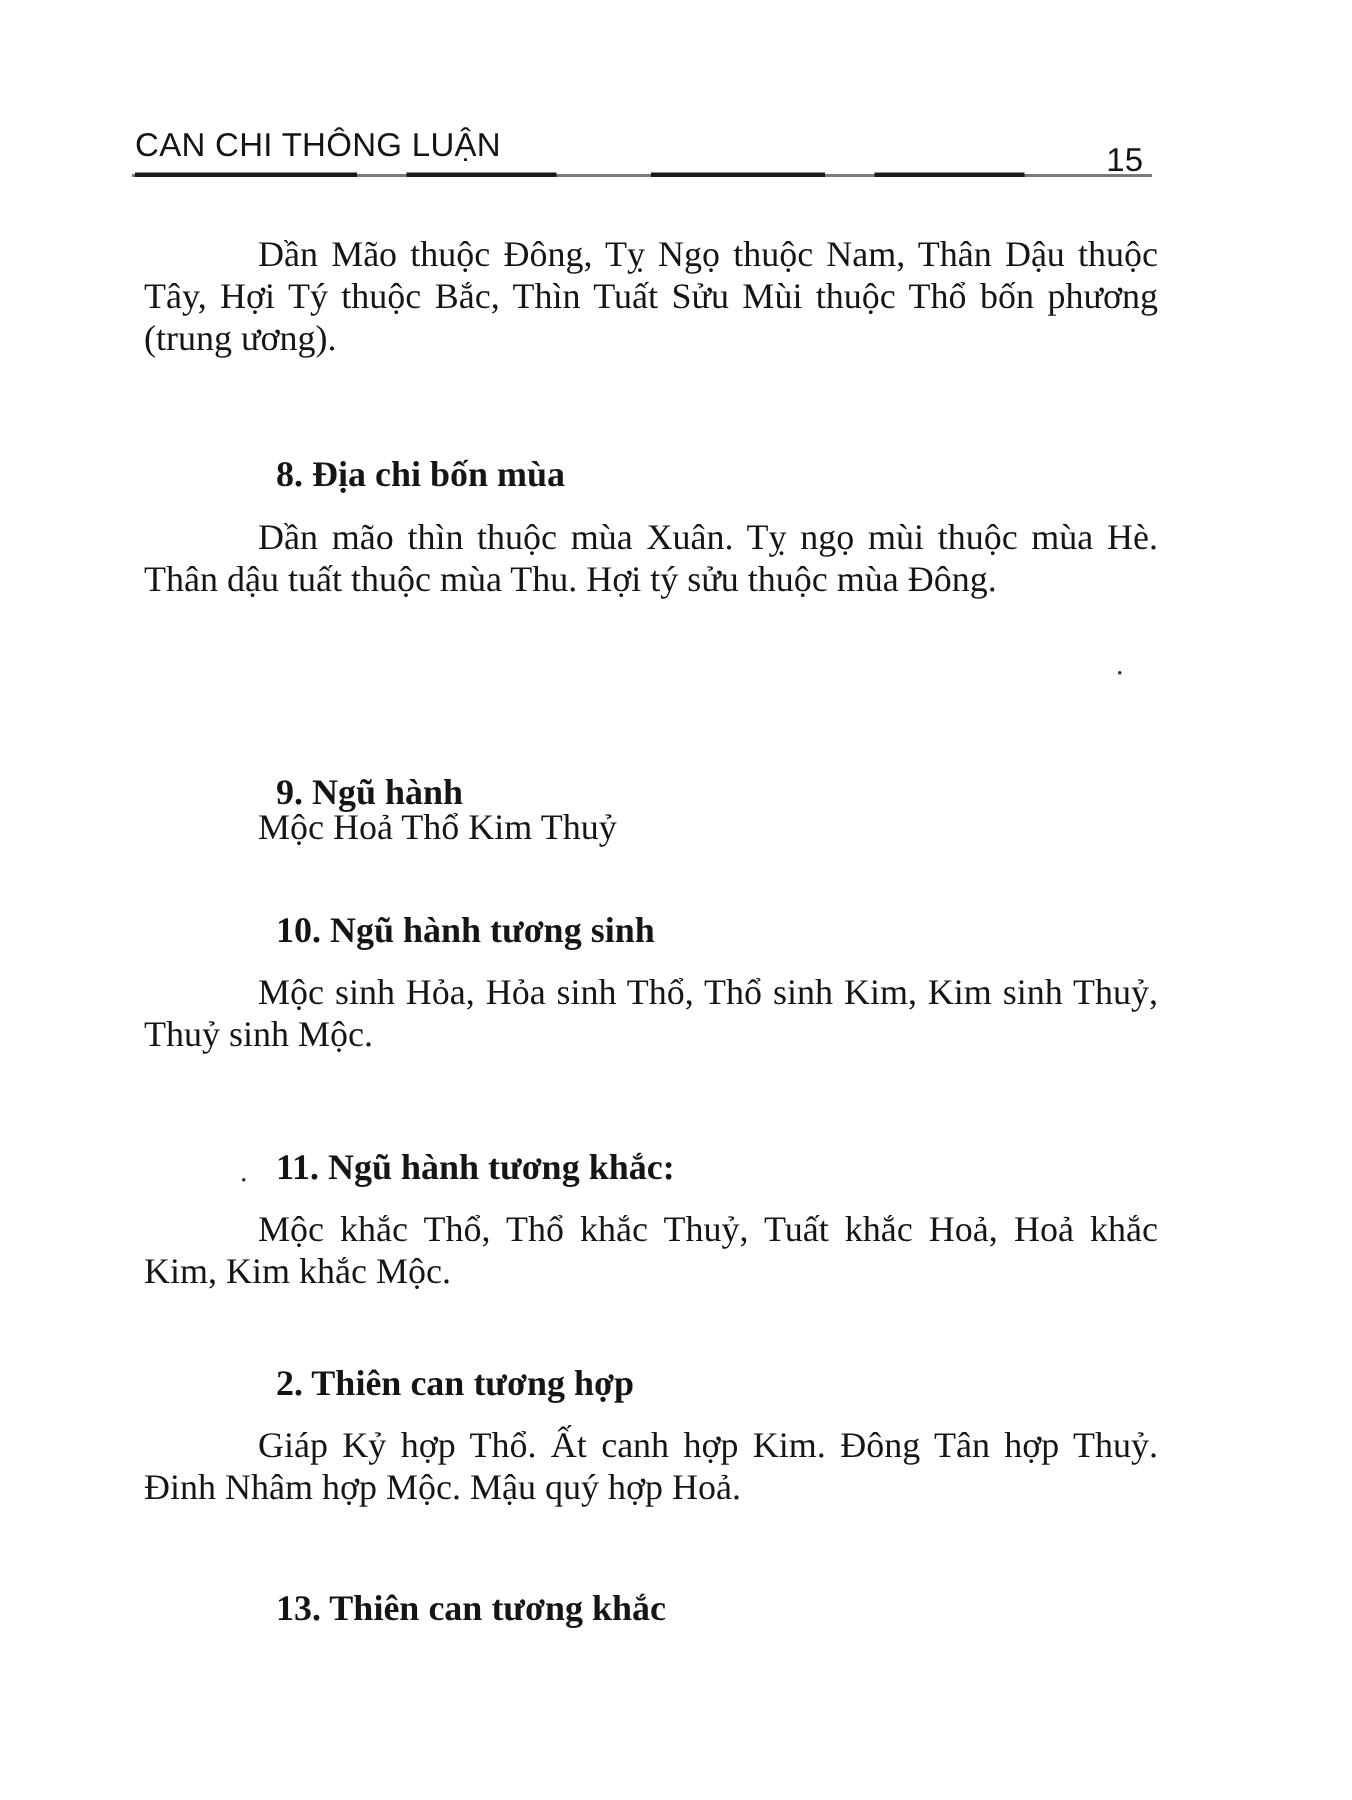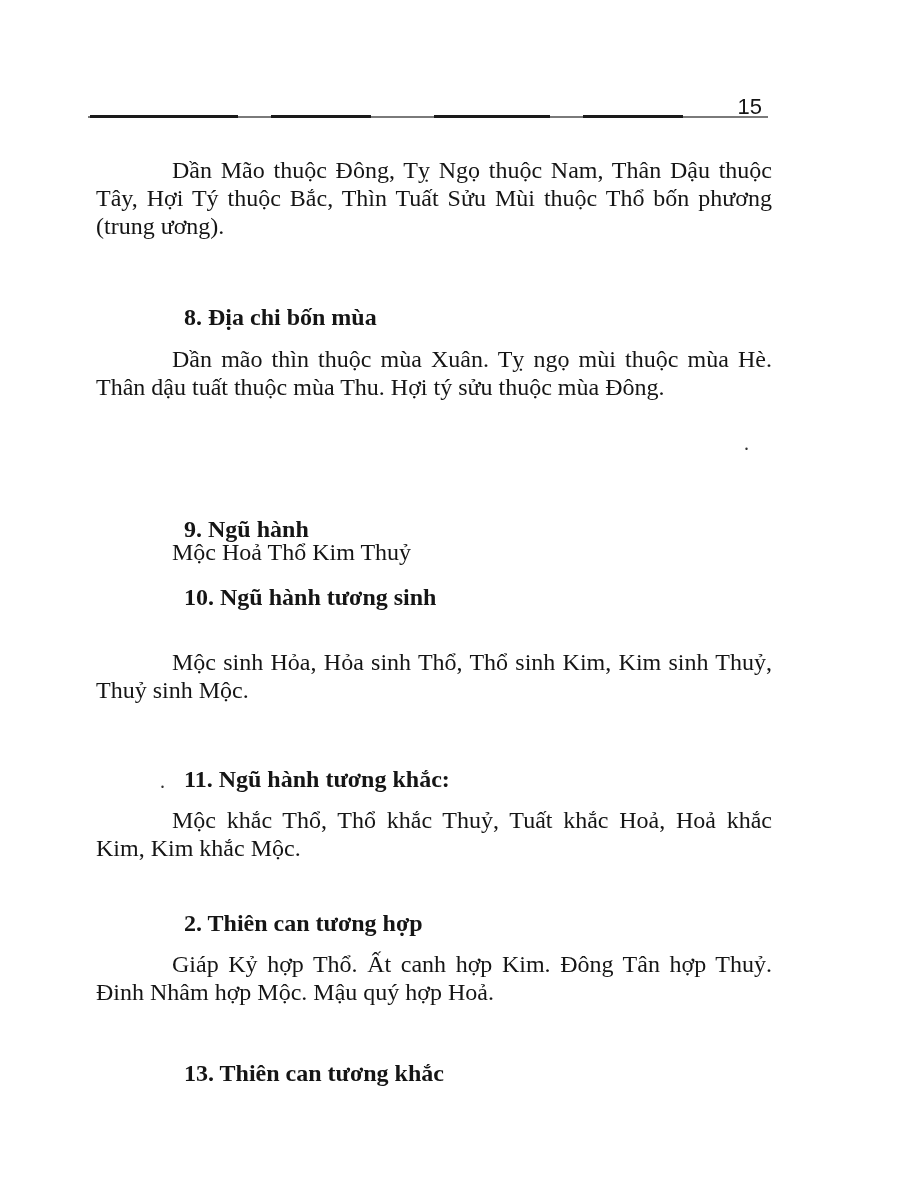--- a/index.html
+++ b/index.html
@@ -82,39 +82,40 @@
       position: absolute;
       font-family: "Liberation Serif", serif;
       font-size: 20px;
       color: #333;
     }
   </style>
 </head>
 <body>
 
 <div class="header">
+  <span class="header-title">CAN CHI THÔNG LUẬN</span>
   <span class="header-page">15</span>
 </div>
 <div class="header-rule">
   <div class="seg" style="left:2px;width:148px;"></div>
   <div class="seg" style="left:183px;width:100px;"></div>
   <div class="seg" style="left:346px;width:116px;"></div>
   <div class="seg" style="left:495px;width:100px;"></div>
 </div>
 
 <div class="content">
   <p class="para" style="top:6px;">Dần Mão thuộc Đông, Tỵ Ngọ thuộc Nam, Thân Dậu thuộc Tây, Hợi Tý thuộc Bắc, Thìn Tuất Sửu Mùi thuộc Thổ bốn phương (trung ương).</p>
 
   <h3 class="heading" style="top:142px;">8. Địa chi bốn mùa</h3>
   <p class="para" style="top:195px;">Dần mão thìn thuộc mùa Xuân. Tỵ ngọ mùi thuộc mùa Hè. Thân dậu tuất thuộc mùa Thu. Hợi tý sửu thuộc mùa Đông.</p>
 
   <h3 class="heading" style="top:354px;">9. Ngũ hành</h3>
   <p class="para" style="top:388px;">Mộc Hoả Thổ Kim Thuỷ</p>
 
-  <h3 class="heading" style="top:422px;">10. Ngũ hành tương sinh</h3>
+  <h3 class="heading" style="top:446px;">10. Ngũ hành tương sinh</h3>
   <p class="para" style="top:498px;">Mộc sinh Hỏa, Hỏa sinh Thổ, Thổ sinh Kim, Kim sinh Thuỷ, Thuỷ sinh Mộc.</p>
 
   <h3 class="heading" style="top:604px;">11. Ngũ hành tương khắc:</h3>
   <p class="para" style="top:656px;">Mộc khắc Thổ, Thổ khắc Thuỷ, Tuất khắc Hoả, Hoả khắc Kim, Kim khắc Mộc.</p>
 
   <h3 class="heading" style="top:748px;">2. Thiên can tương hợp</h3>
   <p class="para" style="top:800px;">Giáp Kỷ hợp Thổ. Ất canh hợp Kim. Đông Tân hợp Thuỷ. Đinh Nhâm hợp Mộc. Mậu quý hợp Hoả.</p>
 
   <h3 class="heading" style="top:898px;">13. Thiên can tương khắc</h3>
 </div>

